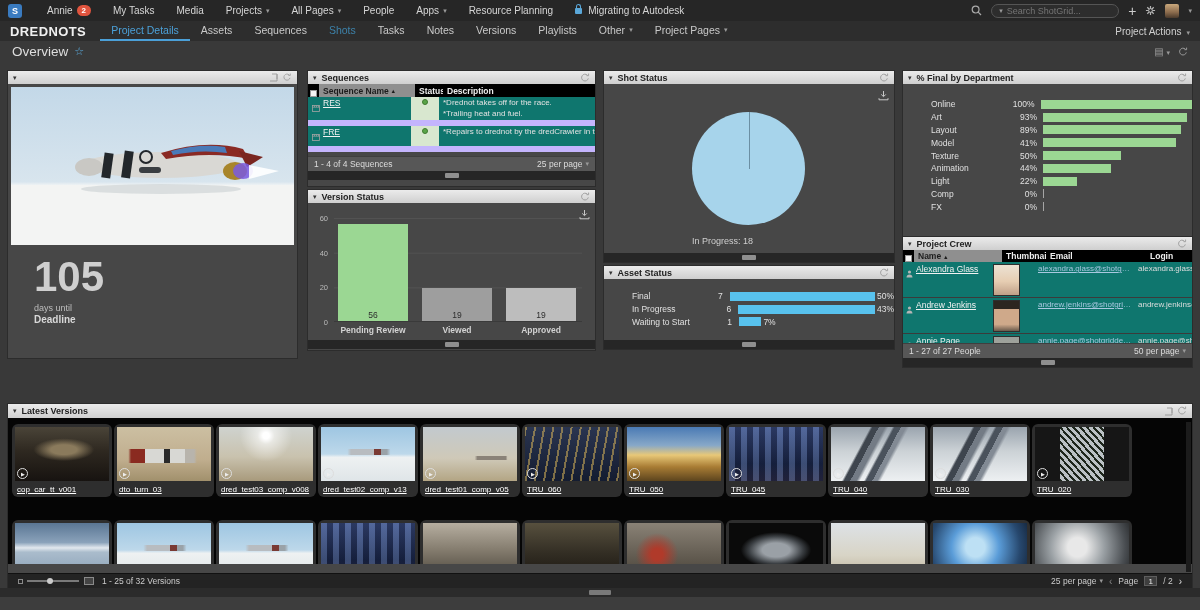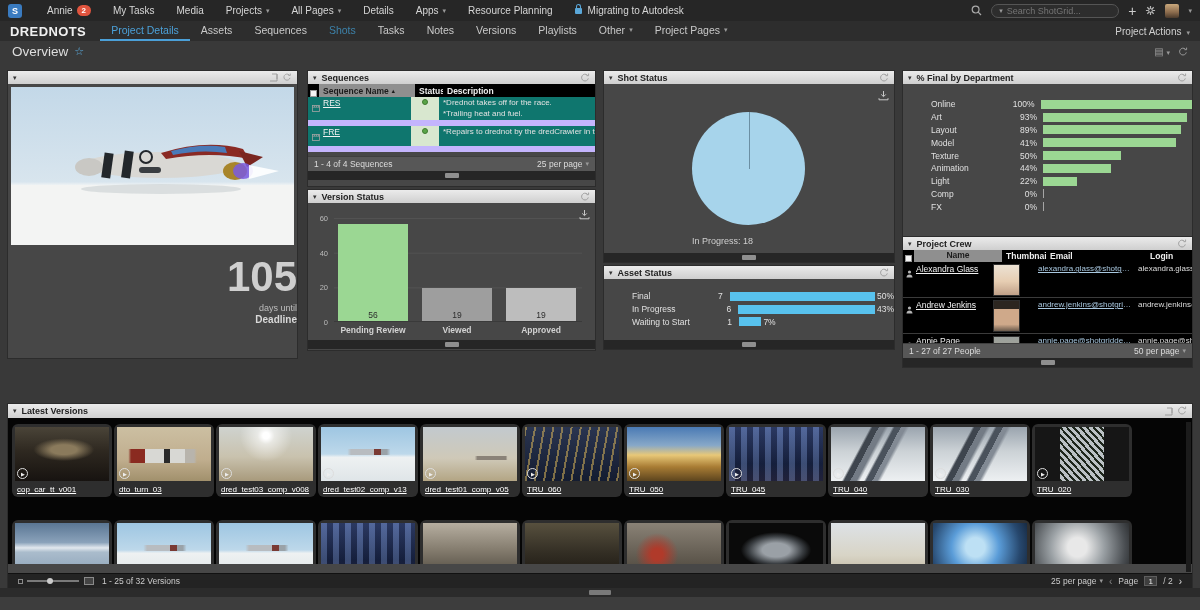--- a/index.html
+++ b/index.html
@@ -52,21 +52,21 @@
   .panel { position:absolute; background:#474747; box-shadow:0 0 0 1px #2c2c2c; }
   .phead { height:13px; background:linear-gradient(180deg,#ebebeb,#cfcfcf); display:flex; align-items:center;
            padding:0 5px; gap:5px; }
   .phead-chev { font-size:7px; color:#333; cursor:pointer; }
   .phead-title { font-size:9px; font-weight:bold; color:#222; }
   .phead-icons { margin-left:auto; display:flex; gap:4px; opacity:.75; }
   .picon { cursor:pointer; display:flex; align-items:center; }
 
   
   .hero { margin:3px; height:158px; background:linear-gradient(180deg,#c3d8e8 0%,#d8e5ee 60%,#eef2f4 62%,#f4f5f4 100%); position:relative; overflow:hidden; }
-  .countdown { text-align:right; color:#cfcfcf; }
+  .countdown { text-align:left; color:#cfcfcf;padding-left:26px; }
   .count-num { font-size:42px; font-weight:bold; margin-top:8px; }
   .count-cap1 { font-size:9px; color:#bdbdbd; margin-top:2px; }
   .count-cap2 { font-size:10px; font-weight:bold; color:#d8d8d8; margin-top:1px; }
 
   
   .thead { display:flex; background:#000000; color:#eee; font-size:8.5px; font-weight:bold; height:13px; align-items:flex-end; }
   .th { padding:0 4px; overflow:hidden; white-space:nowrap; text-overflow:ellipsis; height:100%; display:flex; align-items:center; gap:3px; }
   .th.sorted { background:#8f8f8f; color:#1c1c1c; }
   .sort-arrow { font-size:6px; }
   .cbx { width:7px; height:7px; background:#f5f5f5; border:1px solid #999; margin:0 2px; }
@@ -105,21 +105,21 @@
   .hrow { display:flex; align-items:center; height:12.8px; padding-left:28px; }
   .hrow .lbl { width:72px; color:#e0e0e0; font-size:8.5px; }
   .hrow .pct { width:34px; text-align:right; color:#e0e0e0; font-size:8.5px; margin-right:6px; }
   .hrow .bar { height:9px; }
   .asset-row .lbl { width:86px; }
   .asset-row .cnt { width:14px; text-align:right; color:#e0e0e0; font-size:8.5px; margin-right:3px; }
   .asset-row .pctafter { color:#e0e0e0; font-size:8.5px; margin-left:2px; }
 
   
   .crew-rows { height:81px; overflow:hidden; }
-  .crew-row { display:flex; border-bottom:1px solid #3b3b3b; background:#000000; height:36px; }
+  .crew-row { display:flex; border-bottom:1px solid #3b3b3b; background:#0f766e; height:36px; }
   .crew-name { width:88px; padding:2px 3px; display:flex; gap:3px; align-items:flex-start; }
   .crew-thumb-cell { width:44px; padding:2px; }
   .crew-avatar { width:27px; height:32px; border:1px solid #2e2e2e; }
   .crew-email { width:100px; padding:2px 3px; }
   .crew-email a { color:#a9c8e0; font-size:8px; display:block; white-space:nowrap; overflow:hidden; text-overflow:ellipsis; }
   .crew-login { flex:1; padding:2px 3px; color:#ddd; font-size:8px; white-space:nowrap; overflow:hidden; }
   .avatar-1 { background:linear-gradient(180deg,#ece2d4 0%,#e6cdb2 55%,#c0a088 100%); }
   .avatar-2 { background:linear-gradient(180deg,#2c2620 0% 26%,#cfa98a 26% 78%,#6a5a4c 100%); }
   .avatar-3 { background:linear-gradient(180deg,#9aa09c 0%,#b8aa94 100%); }
 
@@ -200,21 +200,21 @@
         </span>
         <span class="nav-item">
           <span>Projects</span>
           <span class="chev">▾</span>
         </span>
         <span class="nav-item">
           <span>All Pages</span>
           <span class="chev">▾</span>
         </span>
         <span class="nav-item">
-          <span>Details</span>
+          <span>People</span>
         </span>
         <span class="nav-item">
           <span>Apps</span>
           <span class="chev">▾</span>
         </span>
         <span class="nav-item">
           <span>Resource Planning</span>
         </span>
         <span class="nav-item">
           <span class="lock-icon"></span>
@@ -597,21 +597,21 @@
           <span class="picon">
             <svg width="10" height="10" viewBox="0 0 10 10">
               <path d="M8.3 5.4a3.4 3.4 0 1 1-1-3.3" fill="none" stroke="#8a8a8a"></path>
               <path d="M8.6.6v2.1h-2.1" fill="none" stroke="#8a8a8a"></path>
             </svg>
           </span>
         </span>
     </div>
     <div class="thead" style="height:12px;">
       <span class="cbx"></span>
-      <span class="th sorted" style="width:88px;flex-direction:column;">
+      <span class="th sorted" style="width:88px;">
           <span>Name</span>
           <span class="sort-arrow">▴</span>
         </span>
       <span class="th" style="width:44px;">Thumbnail</span>
       <span class="th" style="width:100px;">Email</span>
       <span class="th" style="flex:1;">Login</span>
     </div>
     <div class="crew-rows" id="crewRows">
         <div class="crew-row">
           <div class="crew-name">

